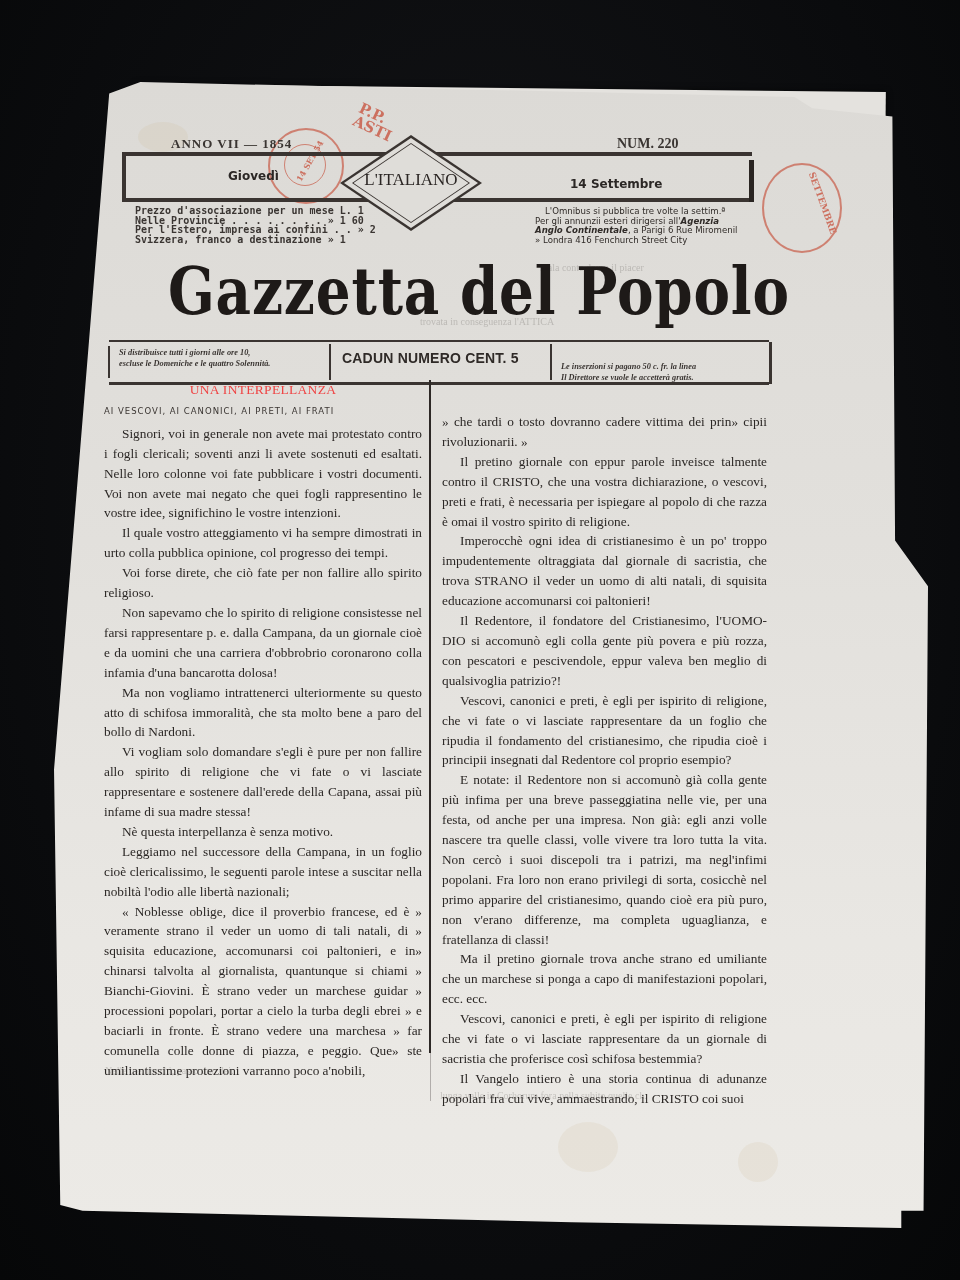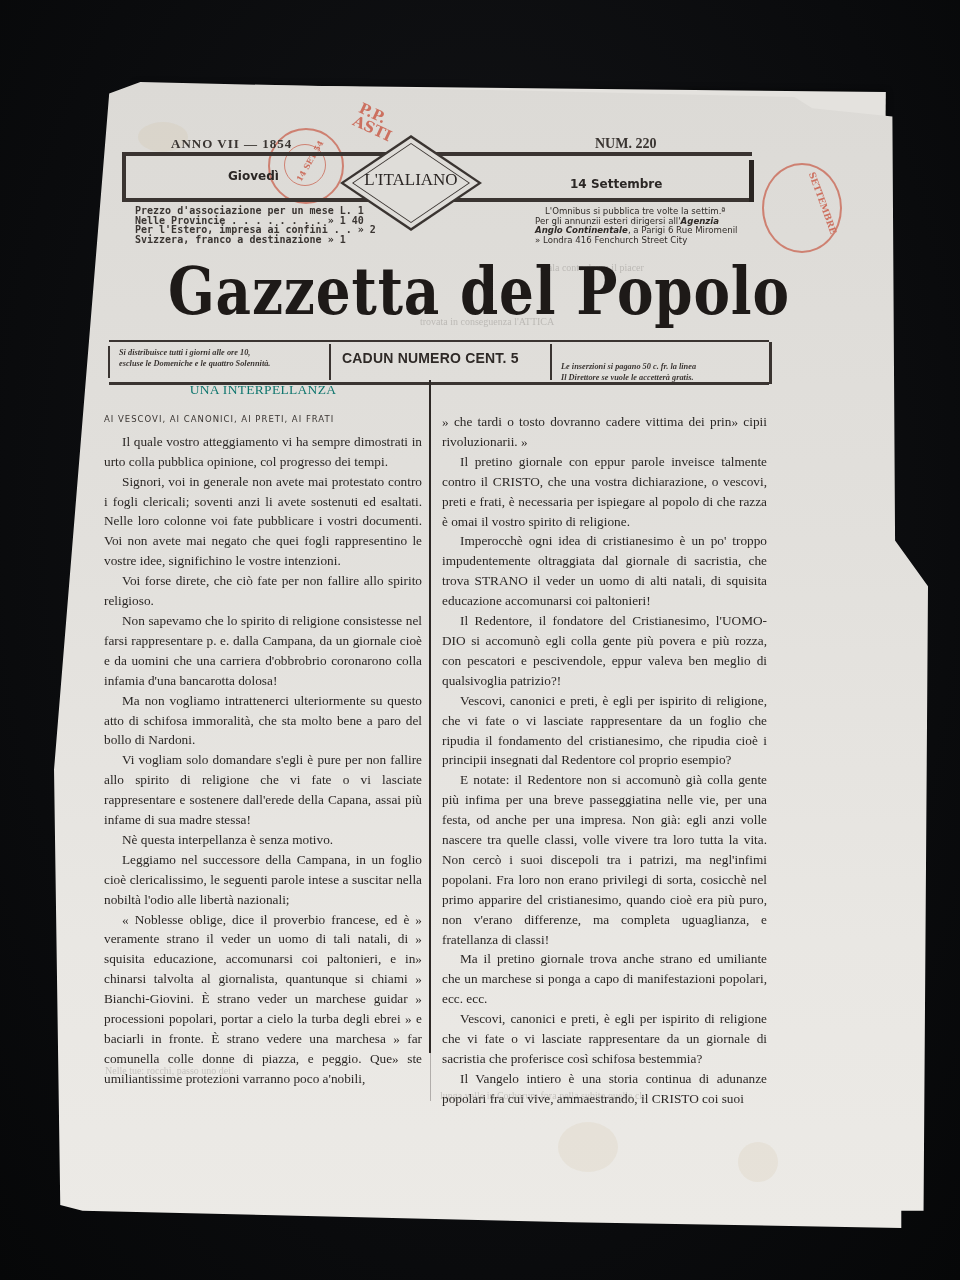--- a/index.html
+++ b/index.html
@@ -20,21 +20,21 @@
     position:absolute; left:38px; top:82px; width:890px; height:1146px;
     background: linear-gradient(180deg, #dcdad6 0%, #e2e0dc 40%, #e9e7e3 75%, #eceae6 100%);
     clip-path: polygon(11.5% 0%, 85% 1.3%, 87% 2.3%, 96% 3%, 96.3% 40%, 100% 44%, 99.5% 98.5%, 97% 98.5%, 97% 100%, 60% 99.5%, 5% 98.5%, 2.5% 98%, 1.8% 60%, 8% 1%);
   }
   .stain { position:absolute; border-radius:50%; background:rgba(200,170,120,.12); }
 
   .page { position:absolute; left:0; top:0; width:960px; height:1280px; }
 
   
   .anno { position:absolute; left:171px; top:136px; font-size:13px; letter-spacing:1px; font-weight:bold; color:#3a3532; }
-  .num  { position:absolute; left:595px; top:136px; font-size:14px; font-weight:bold; color:#3a3532; }
+  .num  { position:absolute; left:617px; top:136px; font-size:14px; font-weight:bold; color:#3a3532; }
   .rule-top { position:absolute; left:122px; top:152px; width:630px; height:4px; background:#3a3431; }
   .rule-bot { position:absolute; left:122px; top:198px; width:630px; height:4px; background:#3a3431; }
   .rule-l { position:absolute; left:122px; top:152px; width:4px; height:50px; background:#3a3431; }
   .rule-r { position:absolute; left:749px; top:160px; width:5px; height:42px; background:#2a2522; }
   .giovedi { position:absolute; left:228px; top:169px; font-size:12px; font-weight:bold; font-family:"DejaVu Sans", sans-serif; color:#2b2725;}
   .settembre { position:absolute; left:570px; top:177px; font-size:12px; font-weight:bold; font-family:"DejaVu Sans", sans-serif; color:#2b2725;}
   .diamond-wrap { position:absolute; left:340px; top:135px; width:142px; height:96px; }
   .diamond-shape {
     position:absolute; inset:0;
     clip-path: polygon(50% 0%, 100% 50%, 50% 100%, 0% 50%);
@@ -76,21 +76,21 @@
   .info-mid { position:absolute; left:233px; top:8px; font-size:14px; font-weight:bold; font-family:"Liberation Sans", sans-serif; color:#2f2a27; letter-spacing:.2px;}
   .info-sep2 { position:absolute; left:441px; top:2px; width:2px; height:36px; background:#3a3431; }
   .info-right { position:absolute; left:452px; top:19px; font-size:8.3px; line-height:11px; font-style:italic; font-weight:bold; color:#3a3532; }
 
   
   .col { position:absolute; font-size:13.3px; line-height:19.9px; color:#2b2725; text-align:justify; }
   .col p { margin:0; text-indent:18px; }
   .col p.flush { text-indent:0;margin-top:31px; }
   .col-left { left:104px; top:380px; width:318px; }
   .col-right { left:442px; top:381px; width:325px; }
-  .art-title { text-align:center; font-size:13.5px; letter-spacing:.3px; margin-bottom:10px; color:#0f766e; }
+  .art-title { text-align:center; font-size:13.5px; letter-spacing:.3px; margin-bottom:2px; color:#ef4444; }
   .art-sub { text-align:left; font-size:8.5px; letter-spacing:1px; font-weight:normal; font-family:"DejaVu Sans", sans-serif; margin-bottom:2px; color:#3a3532; }
   .col-divider { position:absolute; left:429px; top:380px; width:2px; height:673px; background:#2d2826; }
   .col-divider-lower { position:absolute; left:430px; top:1053px; width:1px; height:48px; background:#8a8683; opacity:.6; }
 
   .bleed { position:absolute; font-size:10px; color:rgba(60,55,50,.22); font-family:"Liberation Serif", serif; }
 
   
   .stamp { position:absolute; border-radius:50%; border:2px solid rgba(200,90,70,.7); }
   .stamp-text { position:absolute; color:rgba(200,85,65,.8); font-weight:bold; font-family:"DejaVu Serif", serif; }
 </style>
@@ -130,21 +130,21 @@
   <div class="diamond-wrap">
     <div class="diamond-shape"></div>
     <div class="diamond-inner"></div>
     <div class="diamond-inner2"></div>
     <div class="diamond-inner3"></div>
   </div>
   <div class="italiano">L'ITALIANO</div>
 
   <div class="prices">
     <div><span>Prezzo d'associazione per un mese</span> <span>L. 1</span></div>
-    <div><span>Nelle Provincie . . . . . . . .</span> <span>» 1 40</span></div>
+    <div><span>Nelle Provincie . . . . . . . .</span> <span>» 1 60</span></div>
     <div><span>Per l'Estero, impresa ai confini . .</span> <span>» 2</span></div>
     <div><span>Svizzera, franco a destinazione</span> <span>» 1</span></div>
   </div>
 
   <div class="omnibus">
     <div class="l" style="padding-left:10px;">L'Omnibus si pubblica tre volte la settim.ª</div>
     <div class="l"><span>Per gli annunzii esteri dirigersi all'</span><i>Agenzia</i></div>
     <div class="l"><i>Anglo Continentale</i><span>, a Parigi 6 Rue Miromenil</span></div>
     <div class="l">» Londra 416 Fenchurch Street City</div>
   </div>
@@ -163,22 +163,22 @@
     <div class="info-sep2"></div>
     <div class="info-right">
       <div>Le inserzioni si pagano 50 c. fr. la linea</div>
       <div>Il Direttore se vuole le accetterà gratis.</div>
     </div>
   </div>
 
   <div class="col col-left">
     <div class="art-title">UNA INTERPELLANZA</div>
     <div class="art-sub">AI VESCOVI, AI CANONICI, AI PRETI, AI FRATI</div>
+    <p>Signori, voi in generale non avete mai protestato contro i fogli clericali; soventi anzi li avete sostenuti ed esaltati. Nelle loro colonne voi fate pubblicare i vostri documenti. Voi non avete mai negato che quei fogli rappresentino le vostre idee, significhino le vostre intenzioni.</p>
     <p>Il quale vostro atteggiamento vi ha sempre dimostrati in urto colla pubblica opinione, col progresso dei tempi.</p>
-    <p>Signori, voi in generale non avete mai protestato contro i fogli clericali; soventi anzi li avete sostenuti ed esaltati. Nelle loro colonne voi fate pubblicare i vostri documenti. Voi non avete mai negato che quei fogli rappresentino le vostre idee, significhino le vostre intenzioni.</p>
     <p>Voi forse direte, che ciò fate per non fallire allo spirito religioso.</p>
     <p>Non sapevamo che lo spirito di religione consistesse nel farsi rappresentare p. e. dalla Campana, da un giornale cioè e da uomini che una carriera d'obbrobrio coronarono colla infamia d'una bancarotta dolosa!</p>
     <p>Ma non vogliamo intrattenerci ulteriormente su questo atto di schifosa immoralità, che sta molto bene a paro del bollo di Nardoni.</p>
     <p>Vi vogliam solo domandare s'egli è pure per non fallire allo spirito di religione che vi fate o vi lasciate rappresentare e sostenere dall'erede della Capana, assai più infame di sua madre stessa!</p>
     <p>Nè questa interpellanza è senza motivo.</p>
     <p>Leggiamo nel successore della Campana, in un foglio cioè clericalissimo, le seguenti parole intese a suscitar nella nobiltà l'odio alle libertà nazionali;</p>
     <p>« Noblesse oblige, dice il proverbio francese, ed è » veramente strano il veder un uomo di tali natali, di » squisita educazione, accomunarsi coi paltonieri, e in» chinarsi talvolta al giornalista, quantunque si chiami » Bianchi-Giovini. È strano veder un marchese guidar » processioni popolari, portar a cielo la turba degli ebrei » e baciarli in fronte. È strano vedere una marchesa » far comunella colle donne di piazza, e peggio. Que» ste umiliantissime protezioni varranno poco a'nobili,</p>
   </div>
 
   <div class="col-divider"></div>

